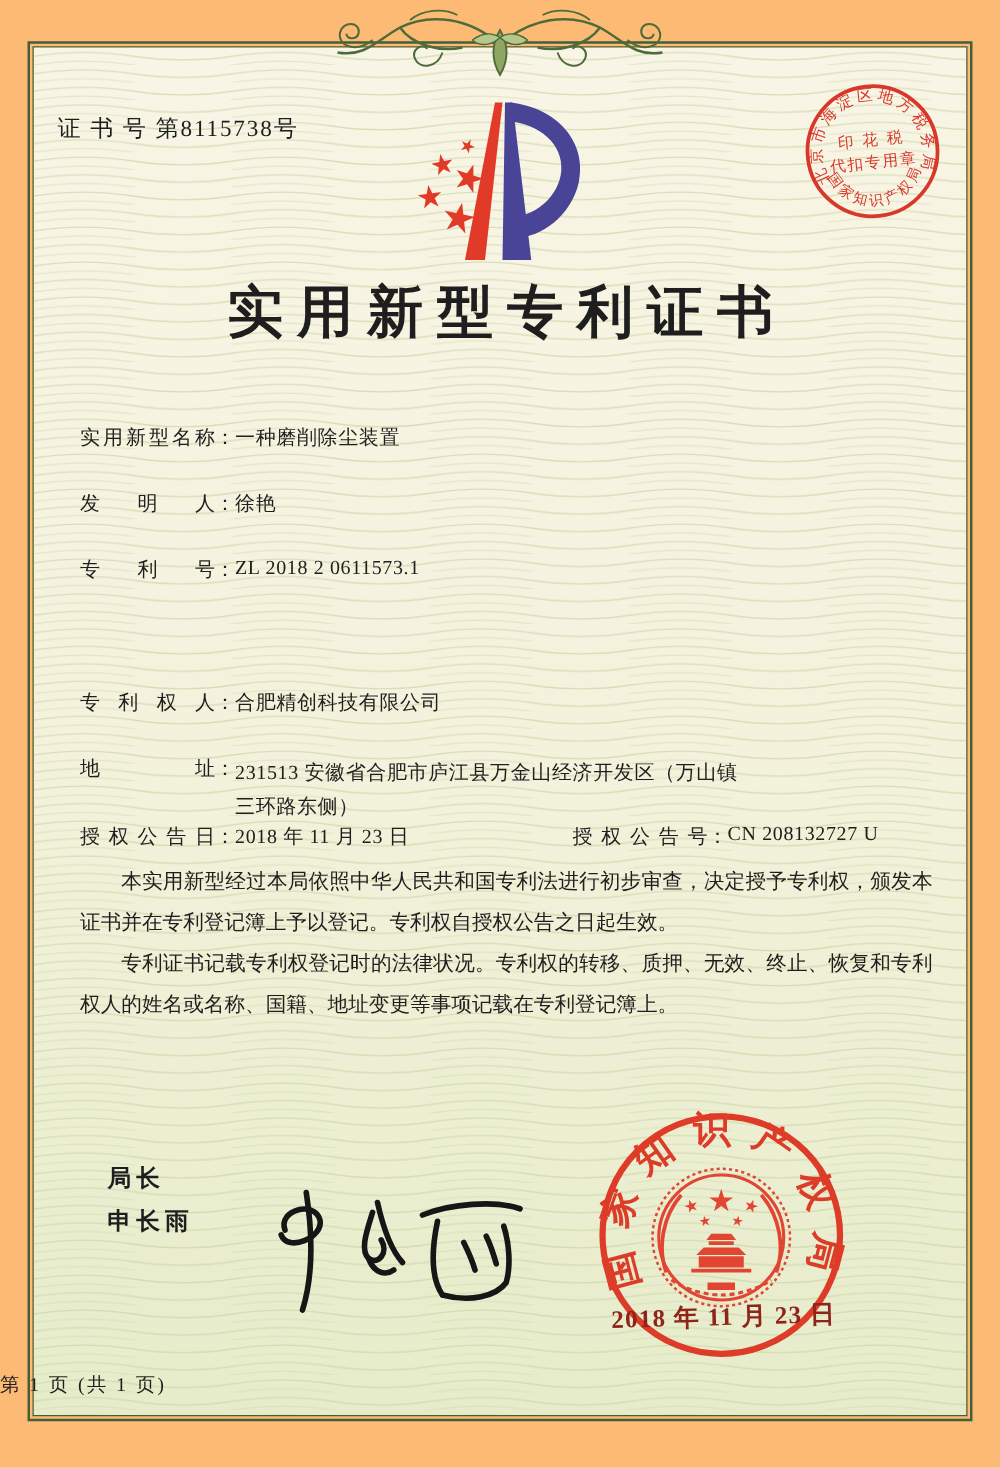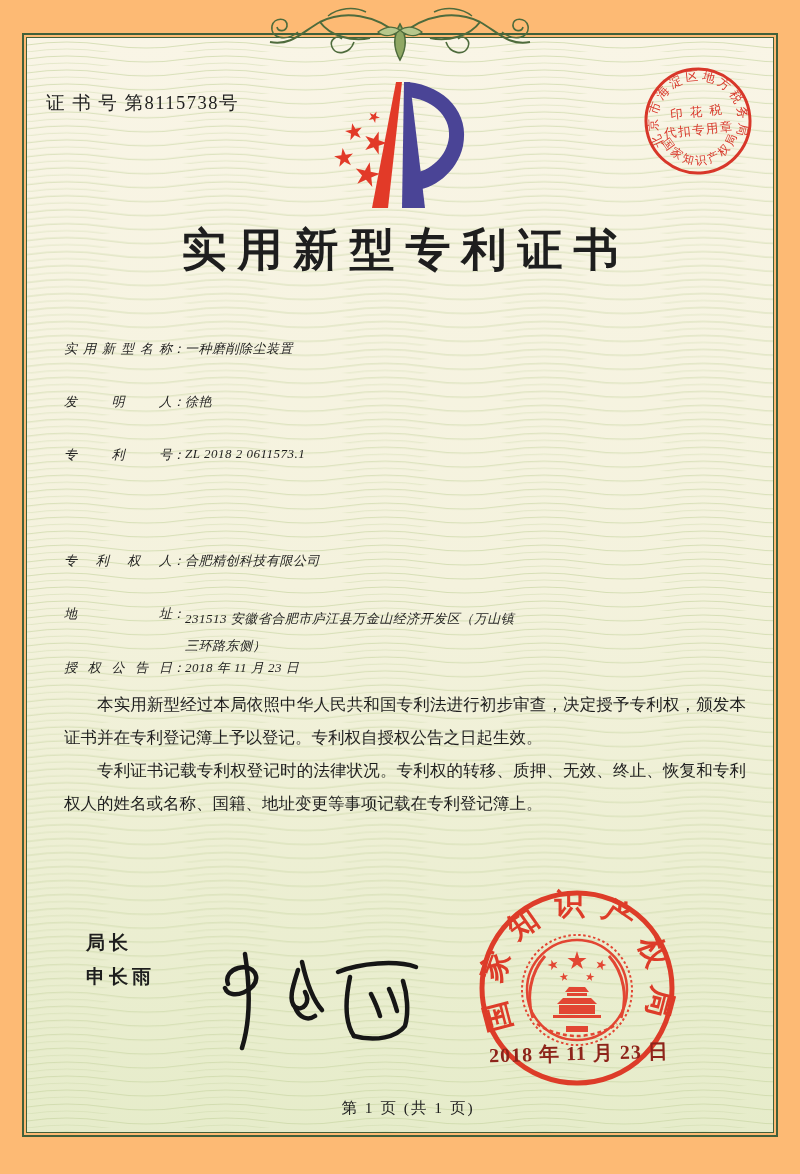--- a/index.html
+++ b/index.html
@@ -13,39 +13,39 @@
   .frame-inner{position:absolute; inset:2px; border:1px solid #41603a;}
   .bg-svg{position:absolute; inset:0; width:100%; height:100%;}
   .ornament{position:absolute; left:258px; top:2px; width:284px; height:64px; z-index:3;}
   .cert-no{position:absolute; left:46px; top:90px; font-size:18.5px; letter-spacing:1.5px; z-index:4;}
   .logo{position:absolute; left:330px; top:76px; width:150px; height:138px; z-index:4;}
   .tax-stamp{position:absolute; left:641px; top:64px; width:114px; height:114px; z-index:4; transform:rotate(-6deg);}
   .title{
     position:absolute; left:0; right:0; top:220px; text-align:center;
     font-size:45px; font-weight:700; letter-spacing:11px; margin-right:-11px; z-index:4;
   }
-  .row{position:absolute; left:64px; font-size:13px; z-index:4; white-space:nowrap;font-style:italic;}
+  .row{position:absolute; left:64px; font-size:16px; z-index:4; white-space:nowrap;}
   .flabel{display:inline-block; width:108px; text-align:justify; text-align-last:justify; vertical-align:top;}
   .colon{display:inline-block; vertical-align:top;}
   .fvalue{display:inline-block; vertical-align:top; letter-spacing:0.5px;}
   .addr-val{white-space:normal; width:552px; line-height:27px;}
   .row-name{top:340px;} .row-inventor{top:393px;} .row-patno{top:446px;}
   .row-filing{top:499px;} .row-patentee{top:552px;} .row-address{top:605px;}
   .row-grantdate{top:659px;} .row-grantno{top:659px; left:458px;}
   .body-text{position:absolute; left:64px; width:682px; top:688px; z-index:4;
     font-size:16.5px; line-height:33px; text-align:justify;}
   .body-text p{margin:0; text-indent:2em;}
   .signer{position:absolute; left:86px; top:930px; z-index:5; font-size:19px; font-weight:700; letter-spacing:4px;}
   .signer .line2{margin-top:8px;}
   .signature{position:absolute; left:198px; top:944px; width:236px; height:112px; z-index:5;}
   .seal{position:absolute; left:477px; top:888px; width:200px; height:200px; z-index:5; opacity:0.93;}
   .seal-date{position:absolute; left:489px; top:1040px; width:180px; z-index:6; text-align:center;
     font-size:20px; font-weight:700; color:#8e241a; letter-spacing:1px; transform:rotate(-1.5deg);}
-  .footer{position:absolute; left:0; right:0; top:1098px; z-index:4; text-align:center;
-    font-size:15.5px; letter-spacing:2px;margin-left:16px;}
+  .footer{position:absolute; left:0; right:0; top:1098px; z-index:4; 
+    font-size:15.5px; letter-spacing:2px;}
 </style>
 </head>
 <body>
 
 <div class="page">
 
   <div class="frame">
     <div class="frame-inner">
       <svg class="bg-svg" viewBox="0 0 750 1096" preserveAspectRatio="none">
         <defs>
@@ -141,20 +141,23 @@
   </div>
 
   <div class="row row-address">
     <span class="flabel">地址</span><span class="colon">：</span><span class="fvalue addr-val"><span>231513 安徽省合肥市庐江县万金山经济开发区（万山镇</span><br><span>三环路东侧）</span></span>
   </div>
 
   <div class="row row-grantdate">
     <span class="flabel">授权公告日</span><span class="colon">：</span><span class="fvalue">2018 年 11 月 23 日</span>
   </div>
 
+  <div class="row row-grantno">
+    <span class="flabel">授权公告号</span><span class="colon">：</span><span class="fvalue">CN 208132727 U</span>
+  </div>
 
   <div class="body-text">
     <p>本实用新型经过本局依照中华人民共和国专利法进行初步审查，决定授予专利权，颁发本证书并在专利登记簿上予以登记。专利权自授权公告之日起生效。</p>
     <p>专利证书记载专利权登记时的法律状况。专利权的转移、质押、无效、终止、恢复和专利权人的姓名或名称、国籍、地址变更等事项记载在专利登记簿上。</p>
   </div>
 
   <div class="signer">
     <div>局长</div>
     <div class="line2">申长雨</div>
   </div>

